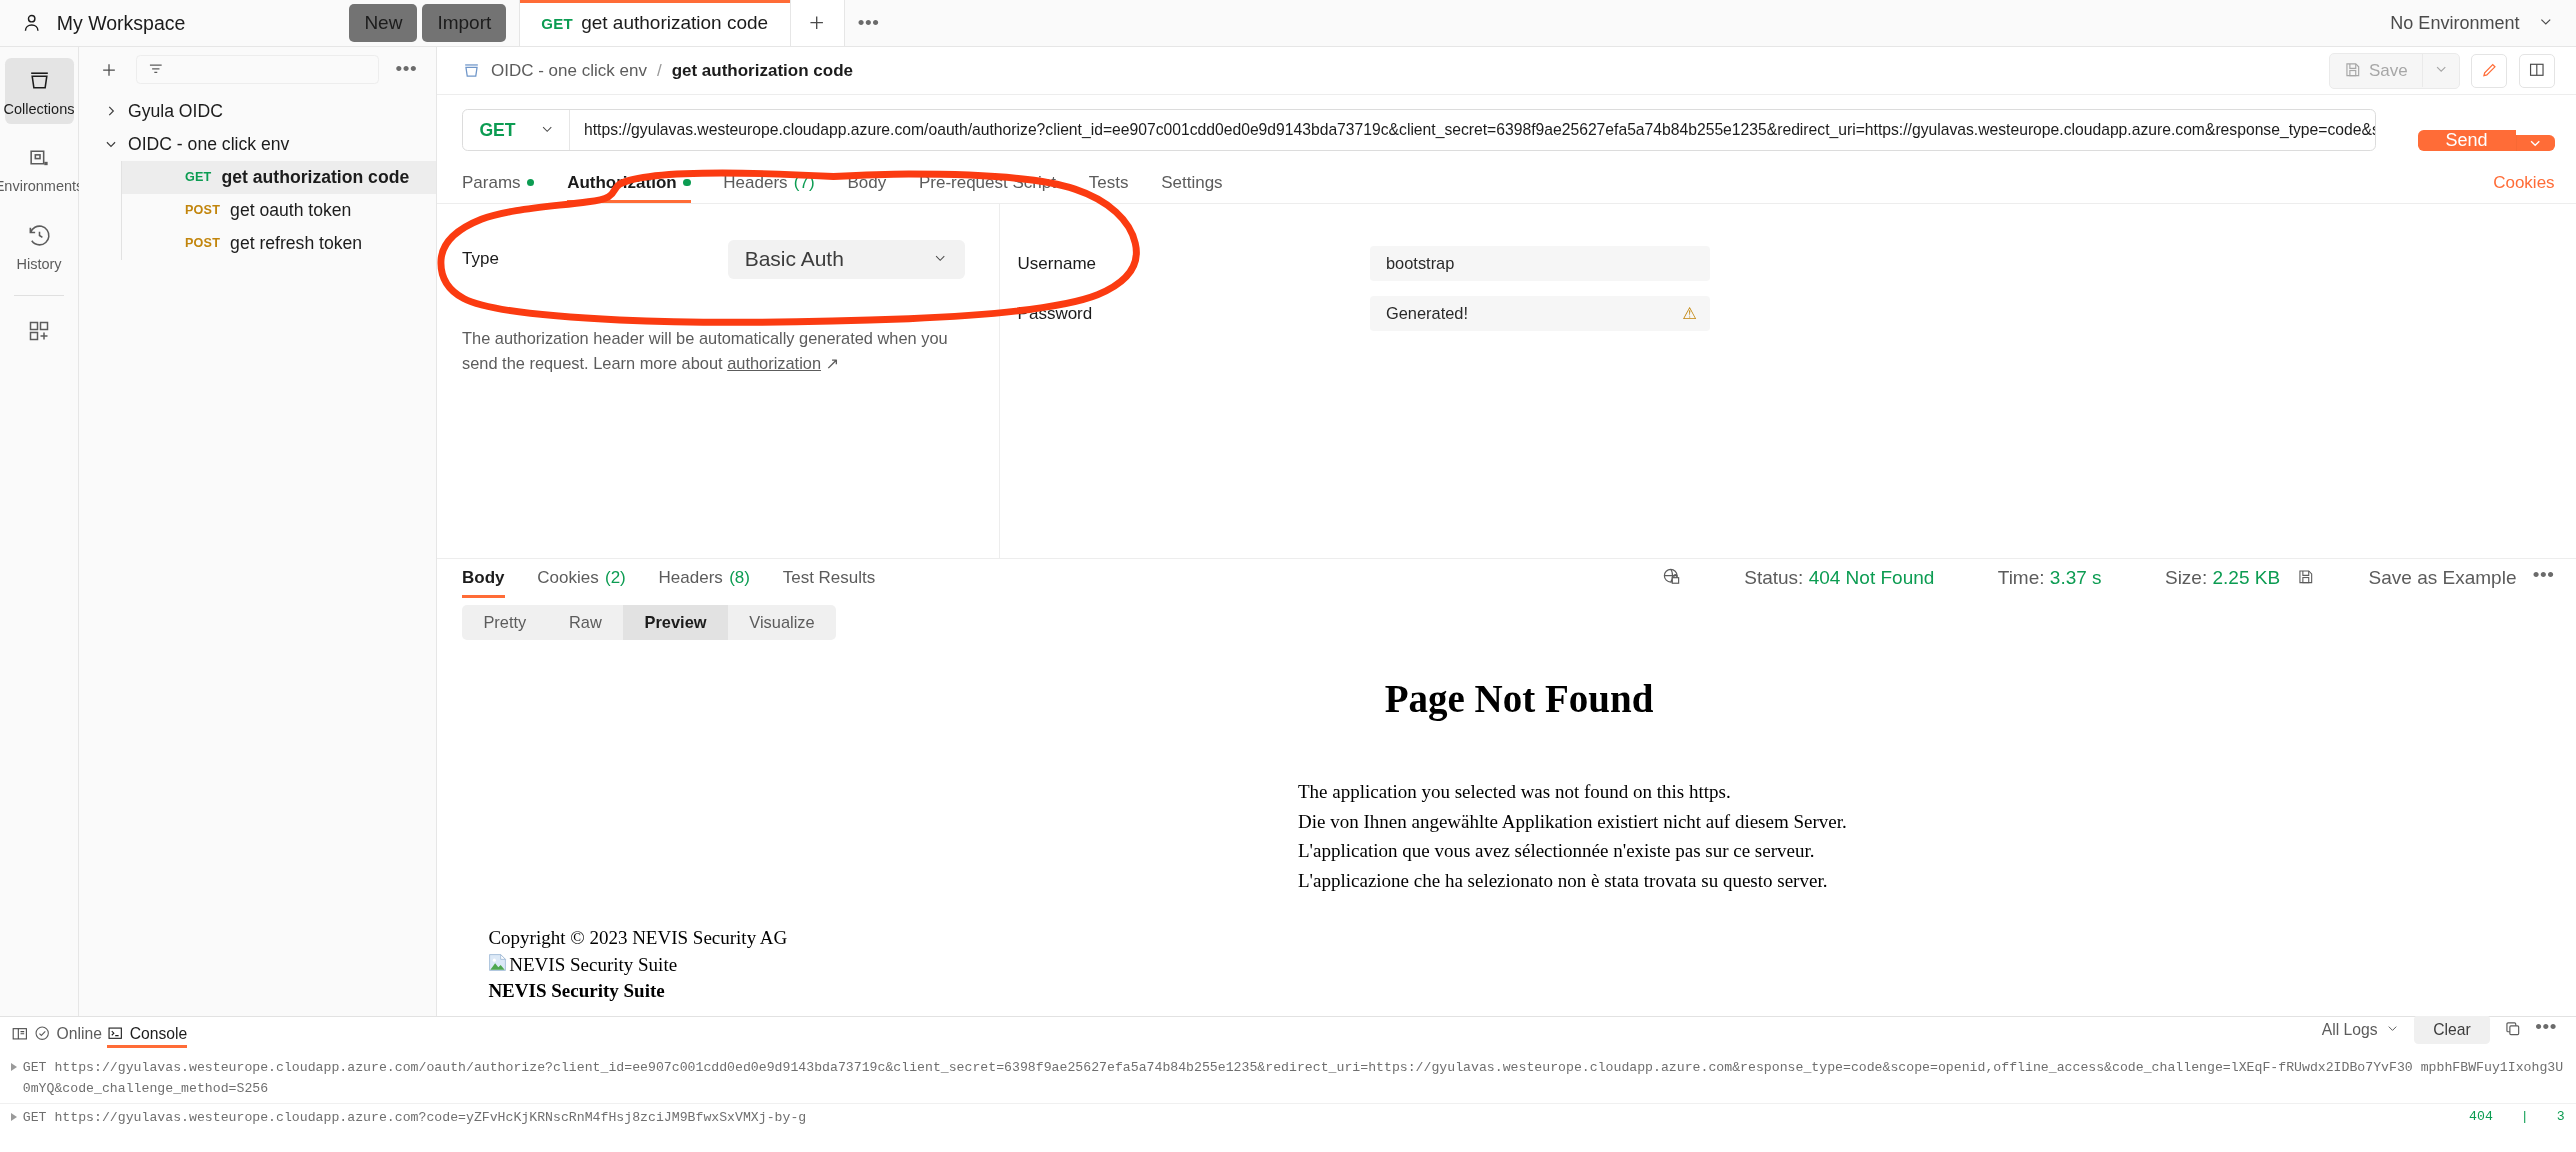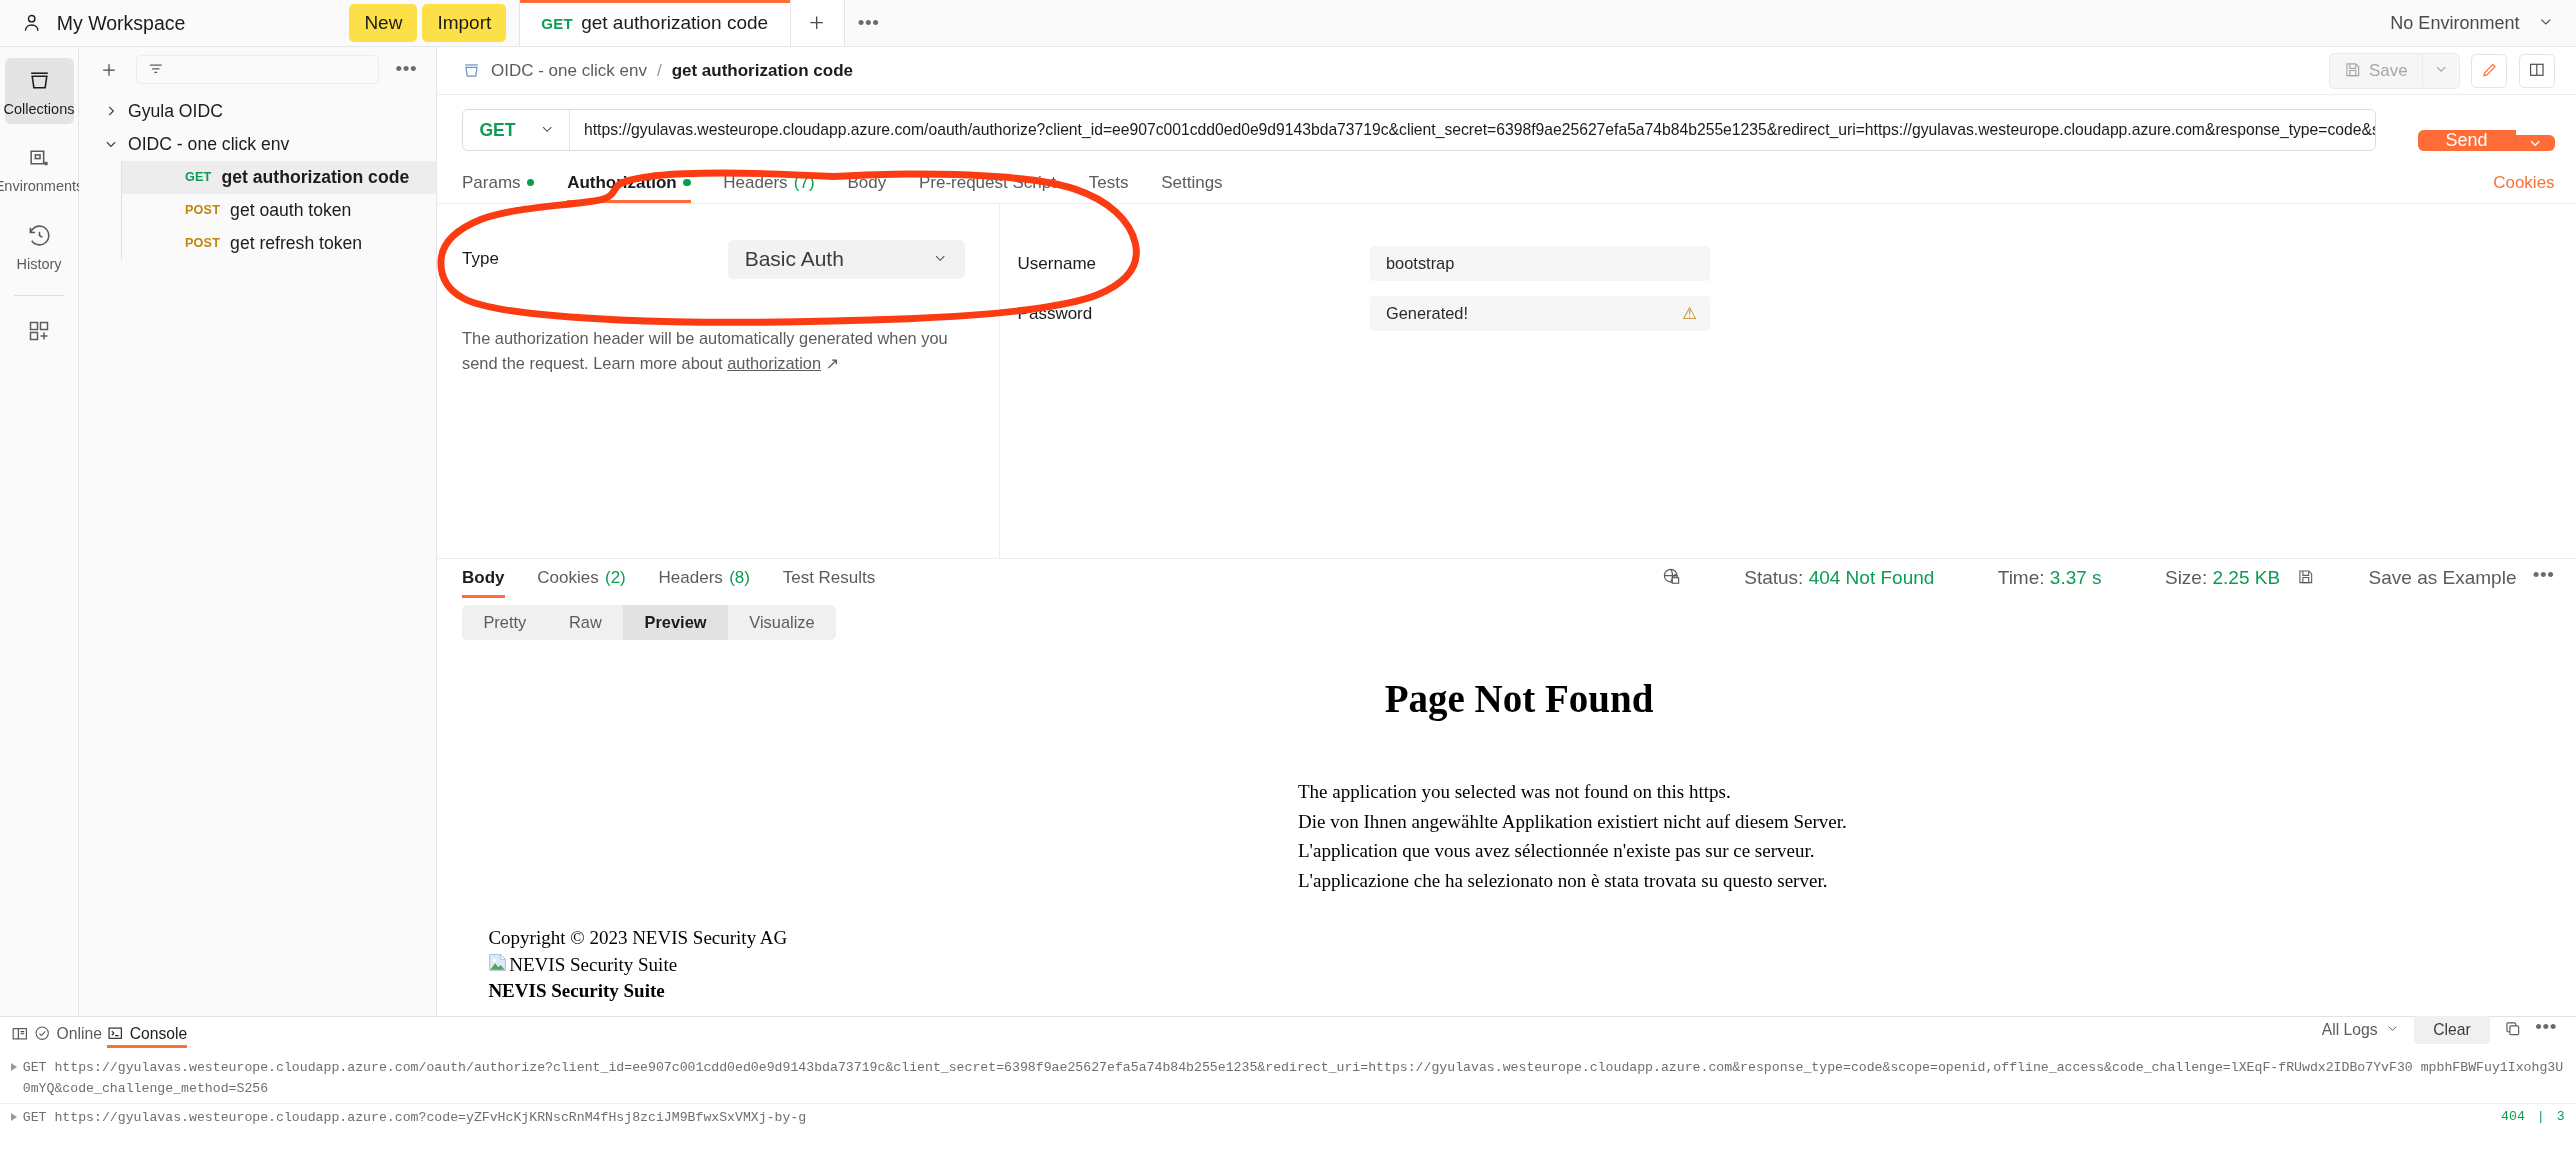--- a/index.html
+++ b/index.html
@@ -16,21 +16,21 @@
   .topbar {
     height: 47px; flex: 0 0 47px; background: #fafafa;
     border-bottom: 0.6px solid #e6e6e6;
     display: flex; align-items: stretch; position: relative;
   }
   .ws-zone { display: flex; align-items: center; padding-left: 21.4px; gap: 14px; }
   .person-icon { width: 21.4px; height: 21.4px; display: block; }
   .ws-title { font-size: 19.5px; color: #1c1c1c; font-weight: 400; white-space: nowrap; }
   .topbtns { display: flex; align-items: center; gap: 5px; margin-left: 164px; }
   .topbtn {
-    background: #fde047; border: none; border-radius: 5px;
+    background: #737373; border: none; border-radius: 5px;
     padding: 8.2px 15px; font-size: 19px; color: #1c1c1c;
     font-family: "Liberation Sans", sans-serif; cursor: pointer; white-space: nowrap;
   }
   .tabstrip { display: flex; align-items: stretch; margin-left: 12.6px; }
   .req-tab {
     background: #ffffff; border-right: 0.6px solid #e6e6e6; border-left: 0.6px solid #e6e6e6;
     padding: 0 21.4px; display: flex; align-items: center; gap: 8.2px;
     position: relative; cursor: pointer; white-space: nowrap;
   }
   .req-tab::before {
@@ -244,21 +244,21 @@
   .logline { display: flex; align-items: flex-start; padding: 3.8px 11.3px 3.8px 8.8px; position: relative; }
   .logline + .logline { border-top: 0.6px solid #f0f0f0; }
   .log-caret { width: 14px; flex: 0 0 14px; padding-top: 4.4px; }
   .log-text {
     font-size: 13.2px; line-height: 1.55; color: #6f6f6f;
     font-family: "Liberation Mono", monospace; word-break: break-all;
     flex: 1 1 auto; min-width: 0;
   }
   .log-wrap1 { max-height: 44px; overflow: hidden; }
   .log-stat {
-    position: absolute; right: 11.3px; top: 5px; display: flex; gap: 12px;
+    position: absolute; right: 11.3px; top: 5px; display: flex; gap: 28px;
     font-family: "Liberation Mono", monospace; font-size: 13.2px; color: #0c9c52;
   }
 </style>
 </head>
 <body>
 
 <div class="app">
 
   <div class="topbar">
     <div class="ws-zone">

